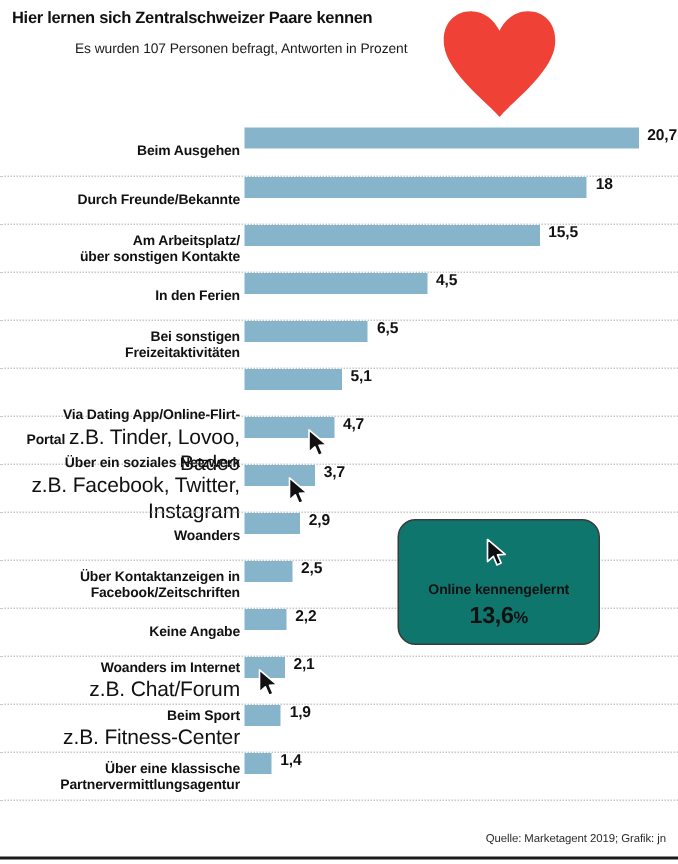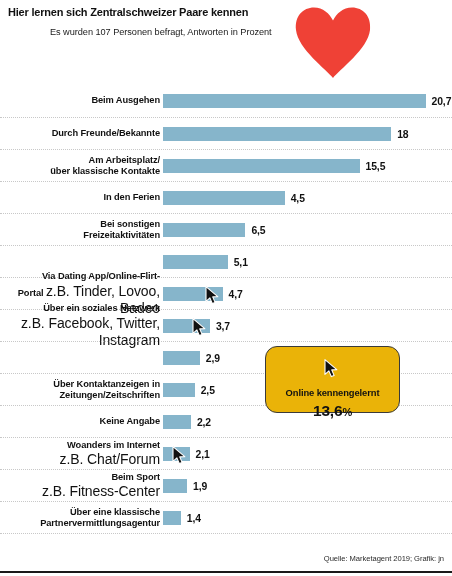--- a/index.html
+++ b/index.html
@@ -99,21 +99,20 @@
     letter-spacing: -0.1px;
   }
 
   .bar-area {
     position: absolute;
     left: 163px;
     top: 0;
     height: 32px;
     right: 0;
     display: flex;
-    align-items: center;
   }
   .bar {
     height: 14px;
     background: #86b5cb;
     flex: 0 0 auto;
   }
   .value {
     font-size: 10.4px;
     font-weight: bold;
     color: #111111;
@@ -128,24 +127,24 @@
     height: 19px;
     pointer-events: none;
   }
 
   
   .callout {
     position: absolute;
     left: 265px;
     top: 346px;
     width: 135px;
-    height: 67px;
+    height: 84px;
     border: 1.2px solid #3a3a3a;
     border-radius: 12px;
-    background: #eab308;
+    background: #0f766e;
     box-sizing: border-box;
     text-align: center;
   }
   .callout-cursor {
     position: absolute;
     left: 58px;
     top: 12px;
     width: 15px;
     height: 19px;
   }
@@ -219,21 +218,21 @@
         <div class="row-inner">
           <div class="label">Durch Freunde/Bekannte</div>
           <div class="bar-area">
             <div class="bar" style="width: 228.2px; background: rgb(134, 181, 203);"></div>
             <span class="value">18</span>
           </div>
         </div>
       </div>
       <div class="row">
         <div class="row-inner">
-          <div class="label"><span>Am Arbeitsplatz/</span><br><span>über klassische Kontakte</span></div>
+          <div class="label"><span>Am Arbeitsplatz/</span><br><span>über sonstigen Kontakte</span></div>
           <div class="bar-area">
             <div class="bar" style="width: 196.5px; background: rgb(134, 181, 203);"></div>
             <span class="value">15,5</span>
           </div>
         </div>
       </div>
       <div class="row">
         <div class="row-inner">
           <div class="label">In den Ferien</div>
           <div class="bar-area">
@@ -278,29 +277,30 @@
             <div class="bar" style="width: 46.9px; background: rgb(134, 181, 203);"></div>
             <span class="value">3,7</span>
             <svg viewBox="0 0 15 19" class="cursor" style="left: 28.9px; top: 8px;">
               <path d="M1 0.6 L1 15.4 L4.9 11.9 L7.3 17.6 L10.1 16.4 L7.7 10.9 L12.8 10.6 Z" fill="#111111" stroke="#ffffff" stroke-width="1.1" stroke-linejoin="round"></path>
             </svg>
           </div>
         </div>
       </div>
       <div class="row">
         <div class="row-inner">
+          <div class="label">Woanders</div>
           <div class="bar-area">
             <div class="bar" style="width: 36.8px; background: rgb(134, 181, 203);"></div>
             <span class="value">2,9</span>
           </div>
         </div>
       </div>
       <div class="row">
         <div class="row-inner">
-          <div class="label"><span>Über Kontaktanzeigen in</span><br><span>Zeitungen/Zeitschriften</span></div>
+          <div class="label"><span>Über Kontaktanzeigen in</span><br><span>Facebook/Zeitschriften</span></div>
           <div class="bar-area">
             <div class="bar" style="width: 31.7px; background: rgb(134, 181, 203);"></div>
             <span class="value">2,5</span>
           </div>
         </div>
       </div>
       <div class="row">
         <div class="row-inner">
           <div class="label">Keine Angabe</div>
           <div class="bar-area">

